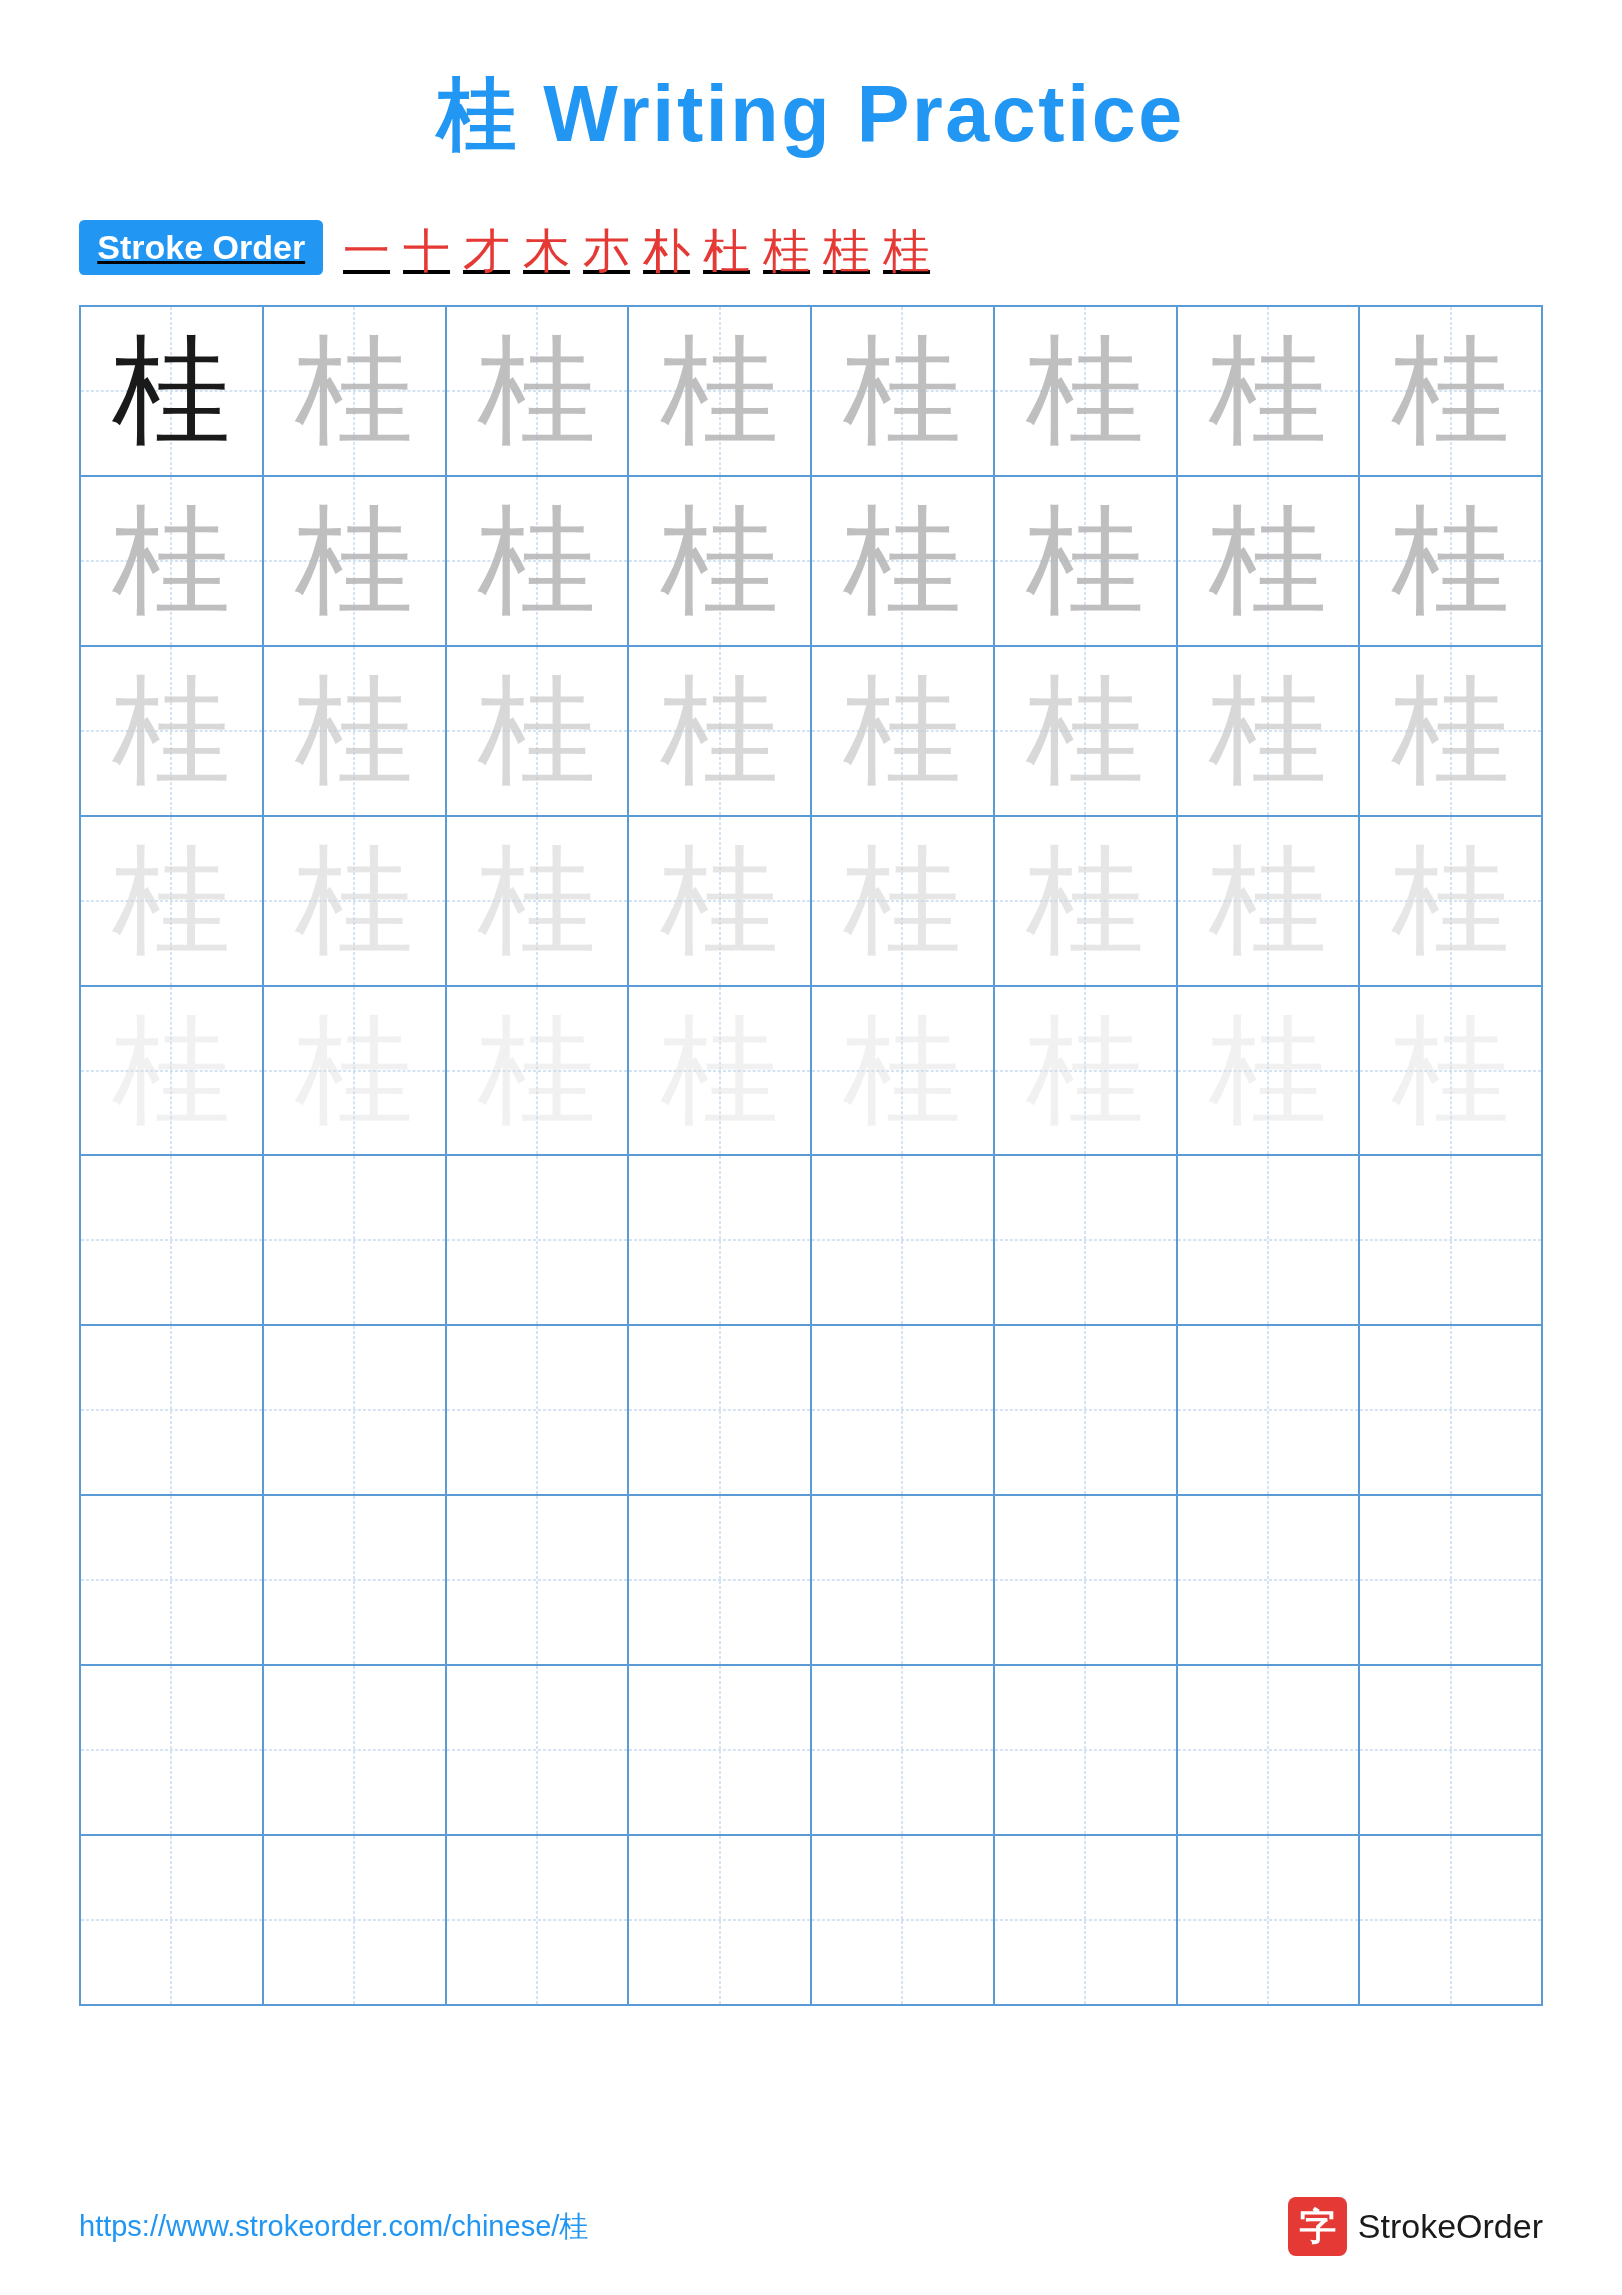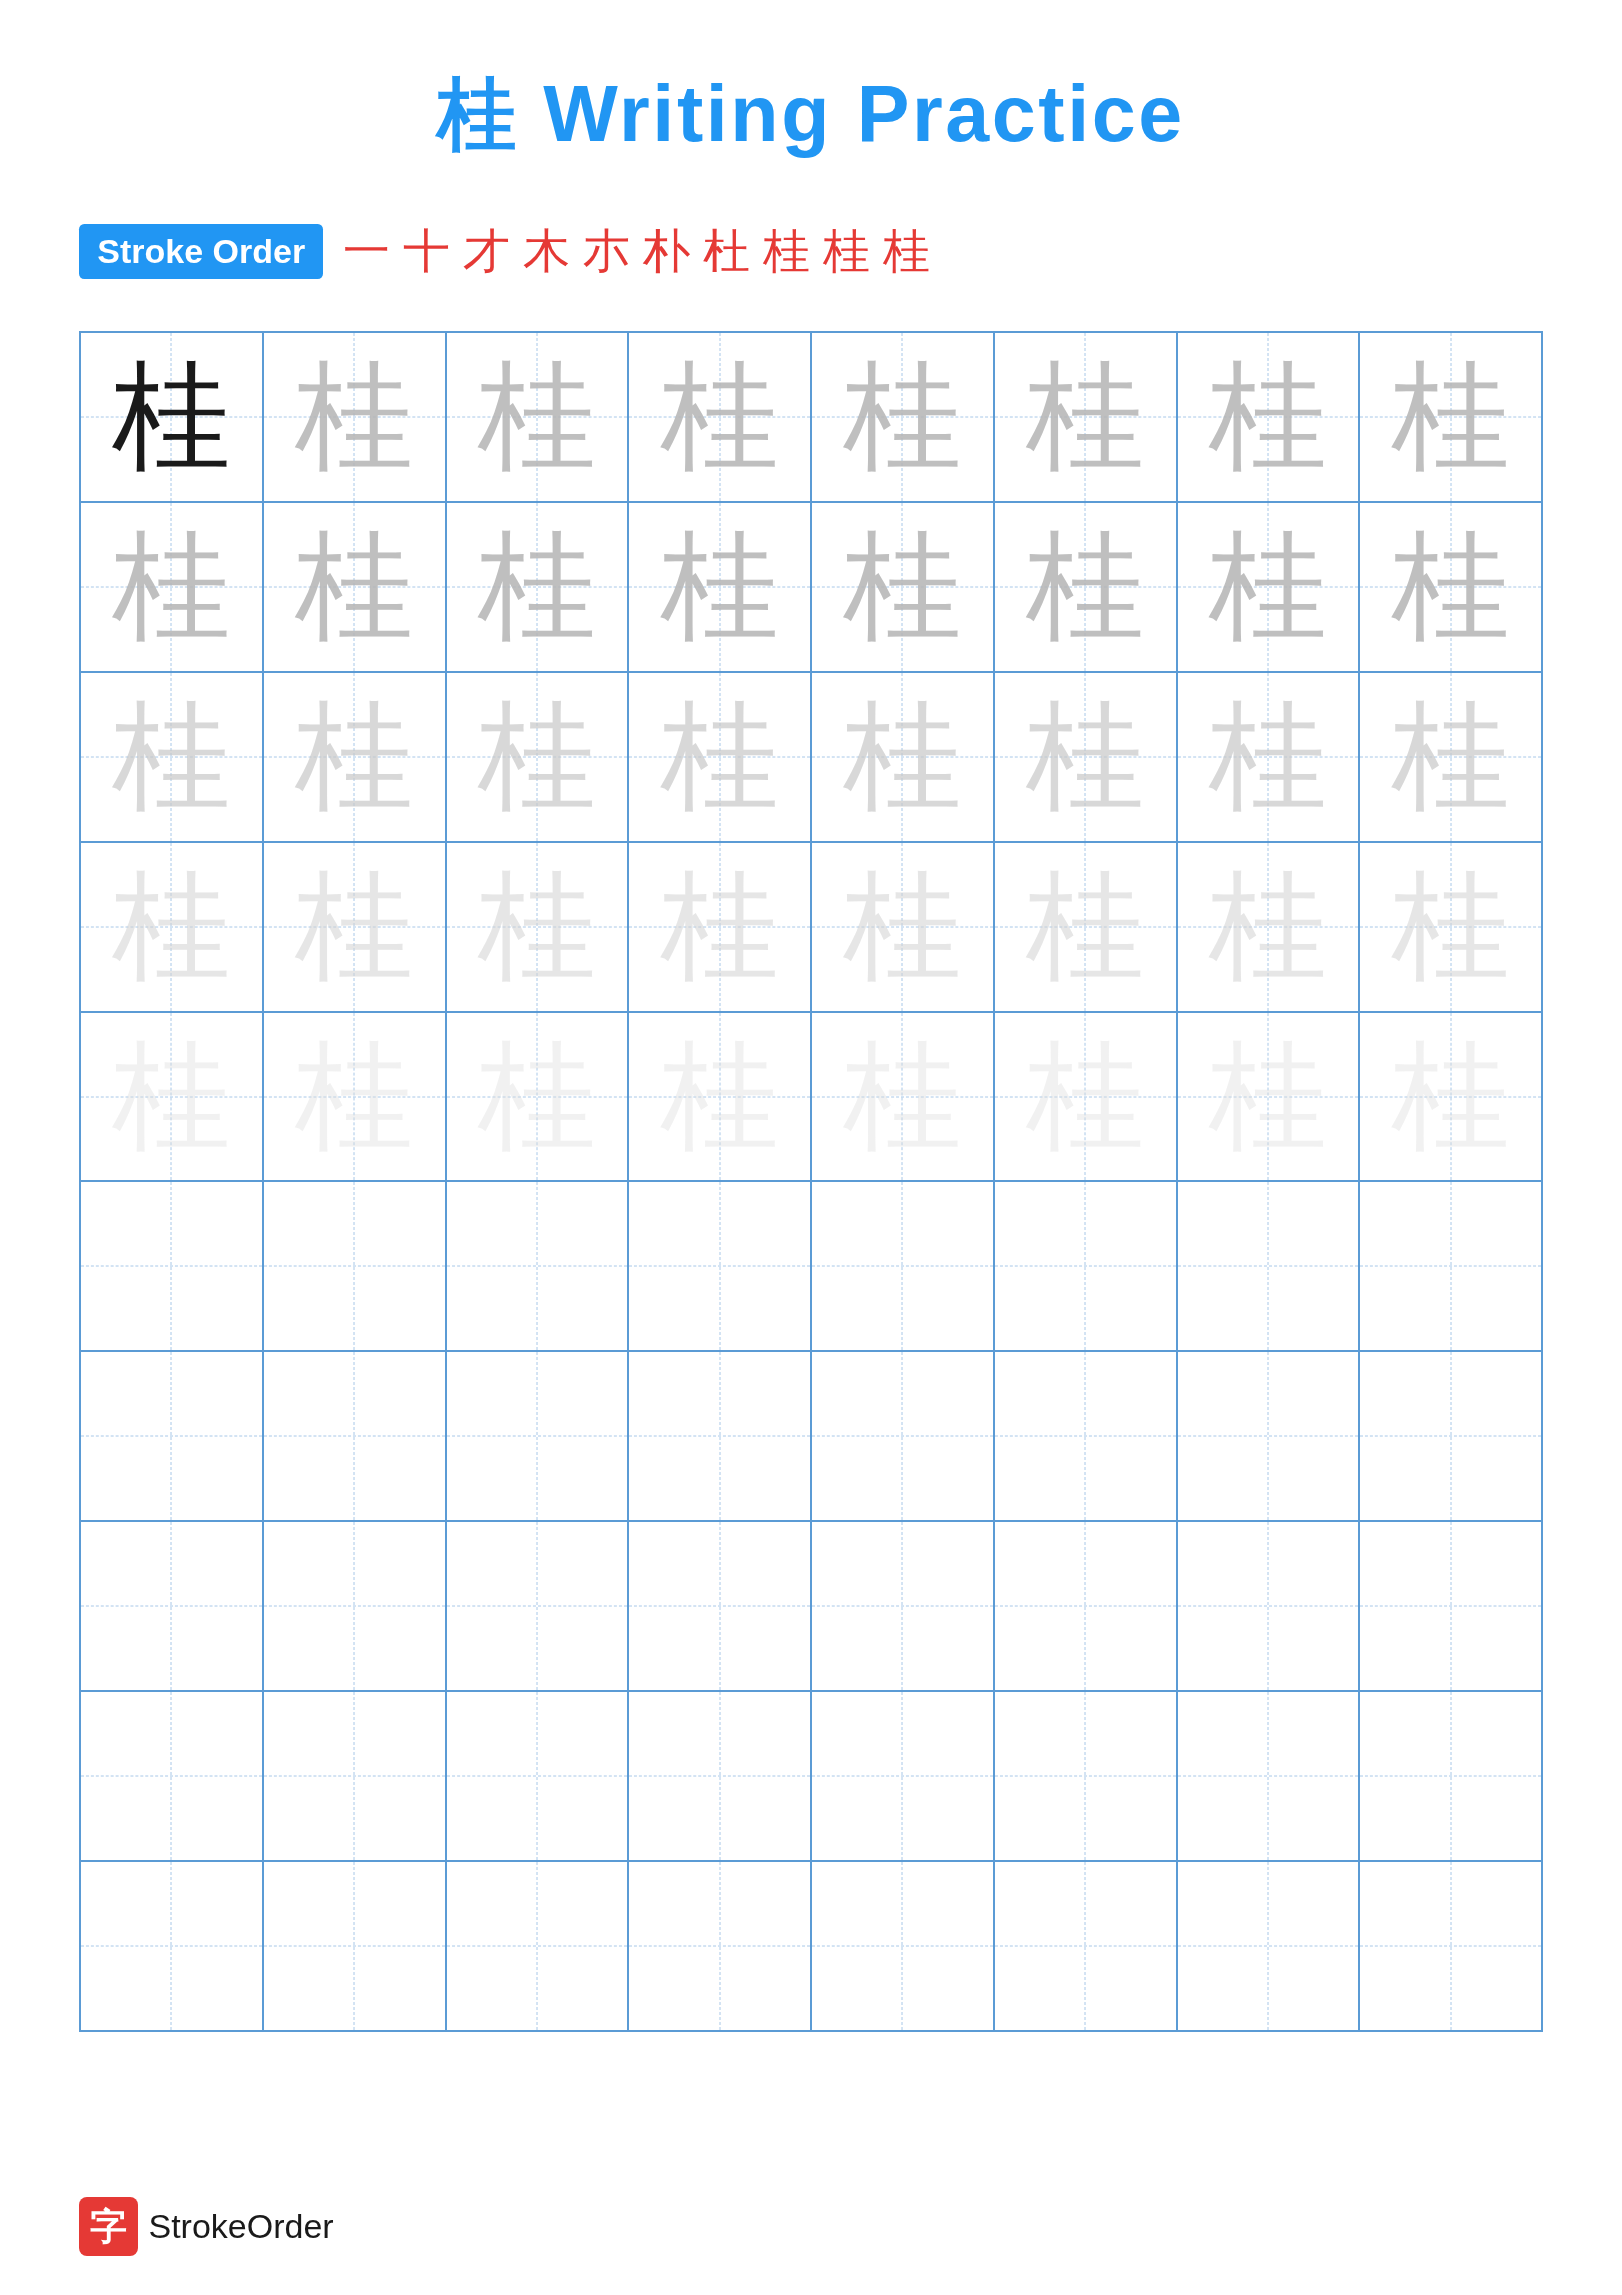--- a/index.html
+++ b/index.html
@@ -26,23 +26,24 @@
       font-size: 79px;
       font-weight: bold;
       color: #2196F3;
       margin-bottom: 52px;
       margin-top: 26px;
       letter-spacing: 2.6px;
     }
 
     .stroke-order-row {
       display: flex;
-      align-items: center;
-      margin-bottom: 48px;
+      align-items: flex-start;
+      margin-bottom: 22px;
       gap: 19.6px;
+      text-decoration: underline;
     }
 
     .stroke-order-badge {
       background: #2196F3;
       color: white;
       font-size: 34px;
       font-weight: bold;
       padding: 7.9px 18.3px;
       border-radius: 5.2px;
       white-space: nowrap;
@@ -359,20 +360,21 @@
     <div class="grid-cell"></div>
     <div class="grid-cell"></div>
     <div class="grid-cell"></div>
     <div class="grid-cell"></div>
     <div class="grid-cell"></div>
     <div class="grid-cell"></div>
 
   </div>
 
   <div class="footer">
+    <a class="footer-url" href="#">https://www.strokeorder.com/chinese/桂</a>
     <div class="footer-logo">
       <div class="footer-logo-icon">字</div>
       <span class="footer-logo-text">StrokeOrder</span>
     </div>
   </div>
 
 </div>
 
 
 </body></html>

